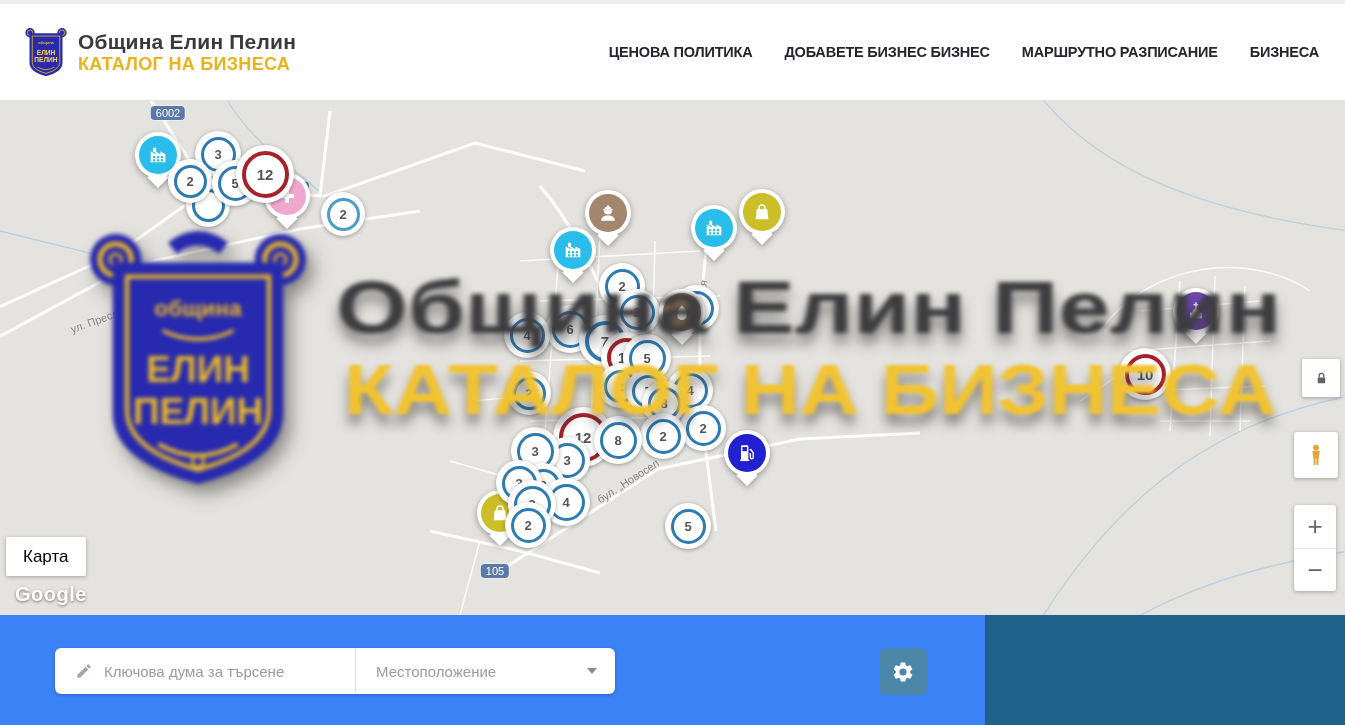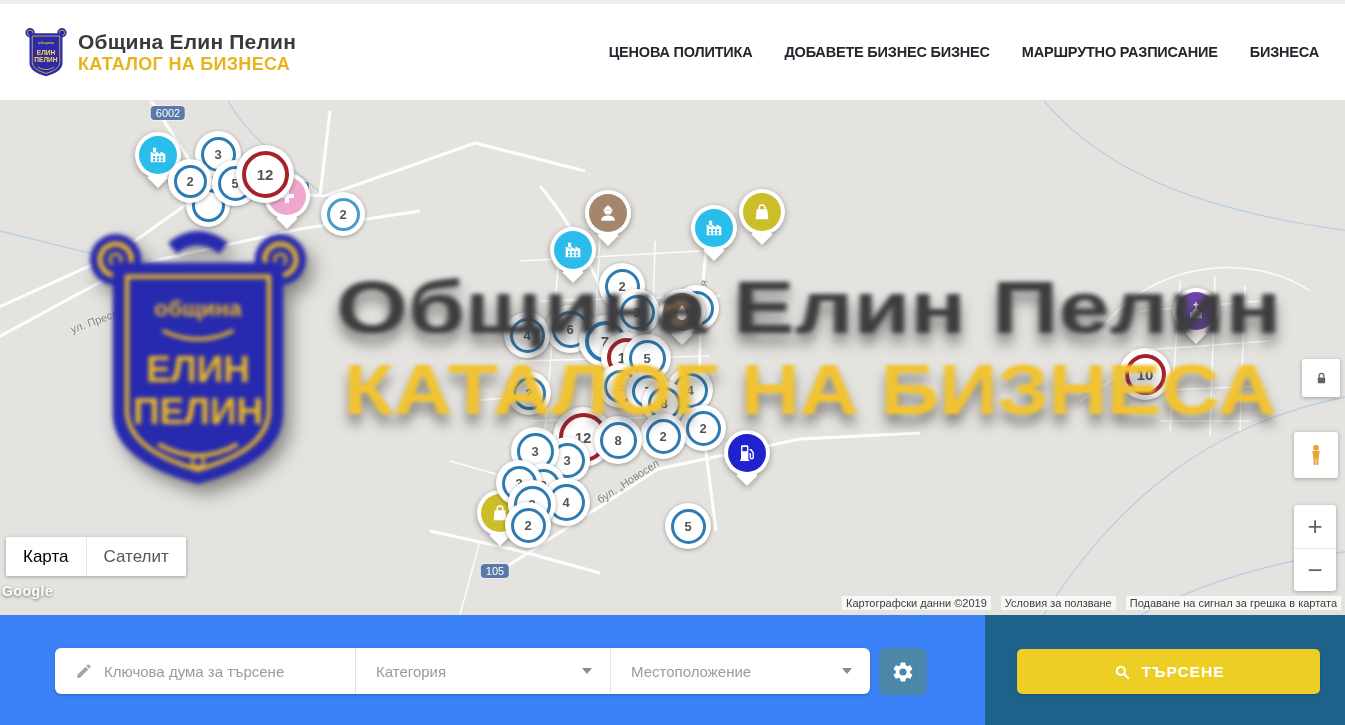--- a/index.html
+++ b/index.html
@@ -61,22 +61,22 @@
     text-shadow:0 10px 11px rgba(45,45,45,.55); }
 
   
   .maptype { position:absolute; left:6px; top:436px; z-index:60; display:flex;
     box-shadow:0 1px 4px rgba(0,0,0,.3); border-radius:2px; overflow:hidden; }
   .maptype button { height:39px; background:#fff; border:none; font-size:17px;
     font-family:inherit; cursor:pointer; padding:0 17px; color:#565656; }
   .maptype button.active { color:#000; font-weight:500; }
   .maptype button + button { border-left:1px solid #e6e6e6; }
 
-  .google-logo { position:absolute; left:2px; top:482px; z-index:60; color:#fff;
-    font-size:14px; font-weight:700; letter-spacing:.5px; cursor:pointer;
+  .google-logo { position:absolute; left:15px; top:482px; z-index:60; color:#fff;
+    font-size:20px; font-weight:700; letter-spacing:.5px; cursor:pointer;
     text-shadow:0 1px 3px rgba(80,80,80,.8); }
 
   .attribution { position:absolute; right:4px; top:495px; z-index:60; display:flex; gap:10px;
     font-size:11px; color:#3c3c3c; }
   .attribution span, .attribution a { background:rgba(255,255,255,.75); padding:1px 4px;
     color:#3c3c3c; text-decoration:none; white-space:nowrap; }
 
   .sq-btn { position:absolute; z-index:60; background:#fff; border:none; border-radius:2px;
     box-shadow:0 1px 4px rgba(0,0,0,.3); display:flex; align-items:center;
     justify-content:center; cursor:pointer; }
@@ -454,30 +454,24 @@
       <text x="80" y="146" text-anchor="middle" font-size="26" fill="#e8b82a" font-weight="bold">ПЕЛИН</text>
       <path d="M52 160 q28 16 56 0" fill="none" stroke="#e8b82a" stroke-width="3"></path>
       <circle cx="80" cy="172" r="4" fill="none" stroke="#e8b82a" stroke-width="2"></circle>
     </svg>
     <div class="wm-title">Община Елин Пелин</div>
     <div class="wm-subtitle">КАТАЛОГ НА БИЗНЕСА</div>
   </div>
 
   <div class="maptype">
     <button class="active">Карта</button>
-    <button>Сателит</button>
   </div>
 
   <div class="google-logo">Google</div>
 
-  <div class="attribution">
-    <span>Картографски данни ©2019</span>
-    <a>Условия за ползване</a>
-    <a>Подаване на сигнал за грешка в картата</a>
-  </div>
 
   <button class="sq-btn lock-btn">
     <svg viewBox="0 0 24 24">
       <path fill="none" stroke="#5f6368" stroke-width="1.8" d="M8.7 10.5V8a3.3 3.3 0 016.6 0v2.5"></path>
       <rect x="6.8" y="10.5" width="10.4" height="8.3" rx="1" fill="#5f6368"></rect>
     </svg>
   </button>
 
   <button class="sq-btn pegman-btn">
     <svg viewBox="0 0 24 24" fill="#e8a33d">
@@ -497,36 +491,25 @@
 <div class="bottombar">
   <div class="bar-right"></div>
 
   <div class="search-group">
     <div class="field keyword">
       <svg viewBox="0 0 24 24" fill="#a0a6ad">
         <path d="M3 17.25V21h3.75L17.81 9.94l-3.75-3.75zM20.71 7.04a1 1 0 000-1.41l-2.34-2.34a1 1 0 00-1.41 0l-1.83 1.83 3.75 3.75z"></path>
       </svg>
       <input type="text" placeholder="Ключова дума за търсене" style="">
     </div>
-    <div class="field select cat">
-      <span>Категория</span>
-      <i class="caret"></i>
-    </div>
     <div class="field select loc">
       <span>Местоположение</span>
       <i class="caret"></i>
     </div>
   </div>
 
   <button class="gear-btn">
     <svg viewBox="0 0 24 24" fill="#fff">
       <path d="M19.14 12.94c.04-.3.06-.61.06-.94s-.02-.64-.07-.94l2.03-1.58a.49.49 0 00.12-.61l-1.92-3.32a.488.488 0 00-.59-.22l-2.39.96c-.5-.38-1.03-.7-1.62-.94l-.36-2.54a.484.484 0 00-.48-.41h-3.84c-.24 0-.43.17-.47.41l-.36 2.54c-.59.24-1.13.57-1.62.94l-2.39-.96c-.22-.08-.47 0-.59.22L2.74 8.87c-.12.21-.08.47.12.61l2.03 1.58c-.05.3-.09.63-.09.94s.02.64.07.94l-2.03 1.58a.49.49 0 00-.12.61l1.92 3.32c.12.22.37.29.59.22l2.39-.96c.5.38 1.03.7 1.62.94l.36 2.54c.05.24.24.41.48.41h3.84c.24 0 .44-.17.47-.41l.36-2.54c.59-.24 1.13-.56 1.62-.94l2.39.96c.22.08.47 0 .59-.22l1.92-3.32c.12-.22.07-.47-.12-.61zM12 15.6A3.6 3.6 0 1115.6 12 3.6 3.6 0 0112 15.6z"></path>
     </svg>
   </button>
 
-  <button class="search-btn">
-    <svg viewBox="0 0 24 24">
-      <circle cx="10.5" cy="10.5" r="5.5" fill="none" stroke="#fff" stroke-width="2.6"></circle>
-      <line x1="14.8" y1="14.8" x2="20.5" y2="20.5" stroke="#fff" stroke-width="2.8" stroke-linecap="round"></line>
-    </svg>
-    <span>ТЪРСЕНЕ</span>
-  </button>
 </div>
 
 </body></html>

